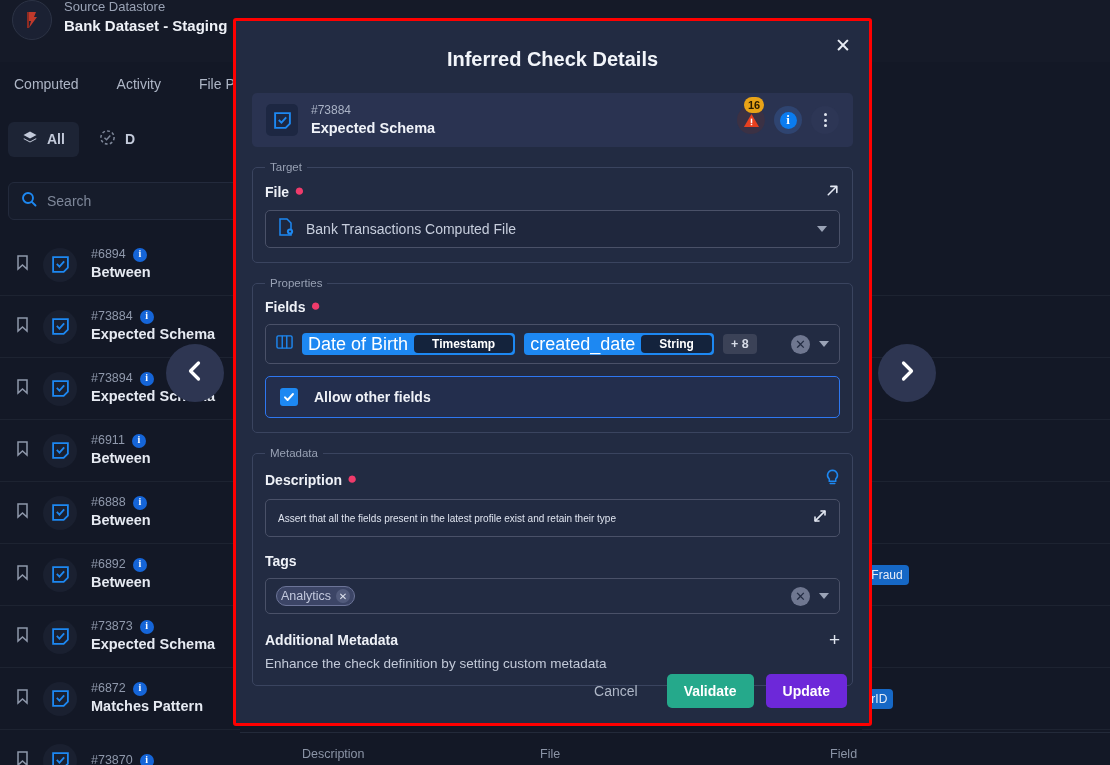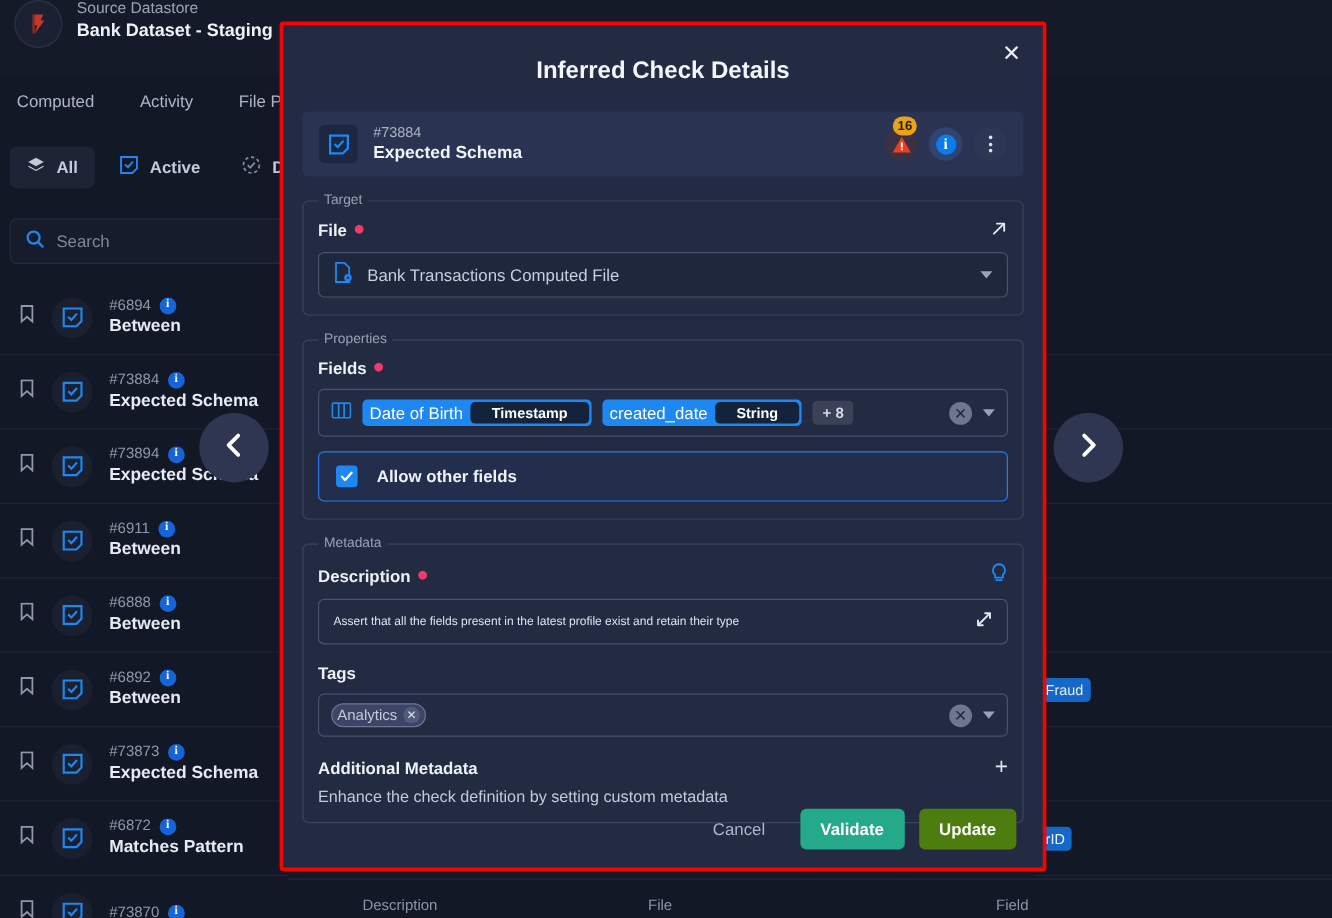--- a/index.html
+++ b/index.html
@@ -169,21 +169,21 @@
   }
 
   .fields-box {
     min-height: 40px; background: #222b42; border: 1px solid #4a5168; border-radius: 5px;
     display: flex; align-items: center; padding: 0 10px; gap: 9px;
   }
   .chip-field {
     display: flex; align-items: center; background: #1d88f2; border-radius: 4px;
     overflow: hidden; height: 22px;
   }
-  .chip-field .nm { font-size: 14px; color: #fff; padding: 0 6px; white-space: nowrap; }
+  .chip-field .nm { font-size: 18px; color: #fff; padding: 0 6px; white-space: nowrap; }
   .chip-field .ty {
     font-size: 12px; font-weight: bold; color: #fff; background: #14233c;
     padding: 2px 18px; border-radius: 4px; margin-right: 2px; white-space: nowrap;
   }
   .chip-more {
     font-size: 12.5px; font-weight: bold; color: #d6dbe6; background: #3b4considerations;
     background: #3b4257; border-radius: 4px; padding: 3px 8px;
   }
   .clear-x {
     width: 19px; height: 19px; border-radius: 50%; background: #6f7790;
@@ -231,21 +231,21 @@
 
   .modal-foot {
     position: absolute; left: 0; bottom: 0; width: 633px; height: 64px;
     display: flex; align-items: center; justify-content: flex-end;
     gap: 12px; padding-right: 22px; padding-left: 20px;
   }
   .btn { border: none; border-radius: 5px; font-size: 14px; font-weight: bold;
          padding: 9px 17px; font-family: "Liberation Sans", sans-serif; }
   .btn-ghost { background: transparent; color: #aeb6c6; font-weight: normal; }
   .btn-validate { background: #25a98b; color: #fff; }
-  .btn-update { background: #4d7c0f; color: #fff; }
+  .btn-update { background: #6d28d9; color: #fff; }
 </style>
 </head>
 <body>
 
 <div id="app">
 
   <div class="bg"></div>
 
   <div class="page-header">
     <div class="ds-logo">
@@ -268,29 +268,20 @@
 
   <div class="filterbar">
     <div class="fchip active">
       <span>
         <svg width="16" height="16" viewBox="0 0 16 16">
             <path d="M8 1.5 1.5 5 8 8.5 14.5 5z" fill="#c3cada"></path>
             <path d="M2 8.2 1.5 9 8 12.5 14.5 9 14 8.2 8 11.4z" fill="#c3cada"></path>
           </svg>
       </span>
       <span>All</span>
-    </div>
-    <div class="fchip">
-      <span>
-        <svg width="17" height="17" viewBox="0 0 18 18">
-            <path d="M2 2h14v10l-4 4H2z" fill="none" stroke="#1d88f2" stroke-width="1.7"></path>
-            <path d="M5.5 8.5 8 11l4.5-5" fill="none" stroke="#1d88f2" stroke-width="1.7"></path>
-          </svg>
-      </span>
-      <span>Active</span>
     </div>
     <div class="fchip">
       <span>
         <svg width="17" height="17" viewBox="0 0 18 18">
             <circle cx="9" cy="9" r="7" fill="none" stroke="#7e8799" stroke-width="1.6" stroke-dasharray="3 2.4"></circle>
             <path d="M5.8 9.2 8 11.3l4-4.4" fill="none" stroke="#7e8799" stroke-width="1.6"></path>
           </svg>
       </span>
       <span>D</span>
     </div>

